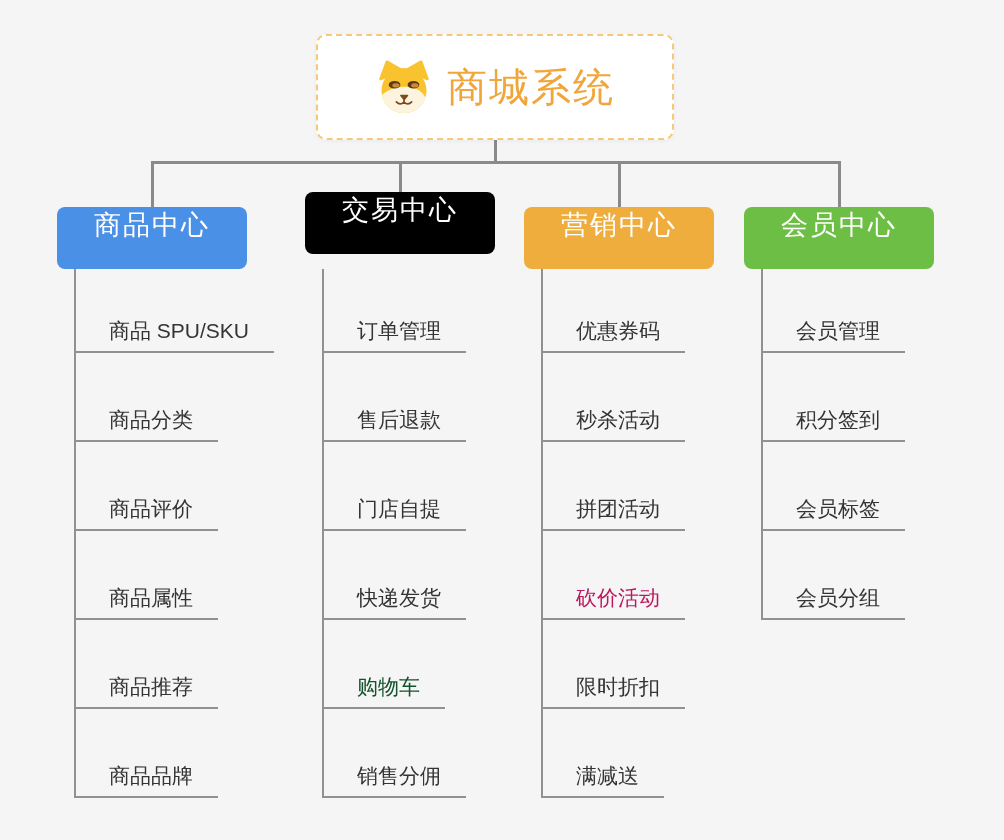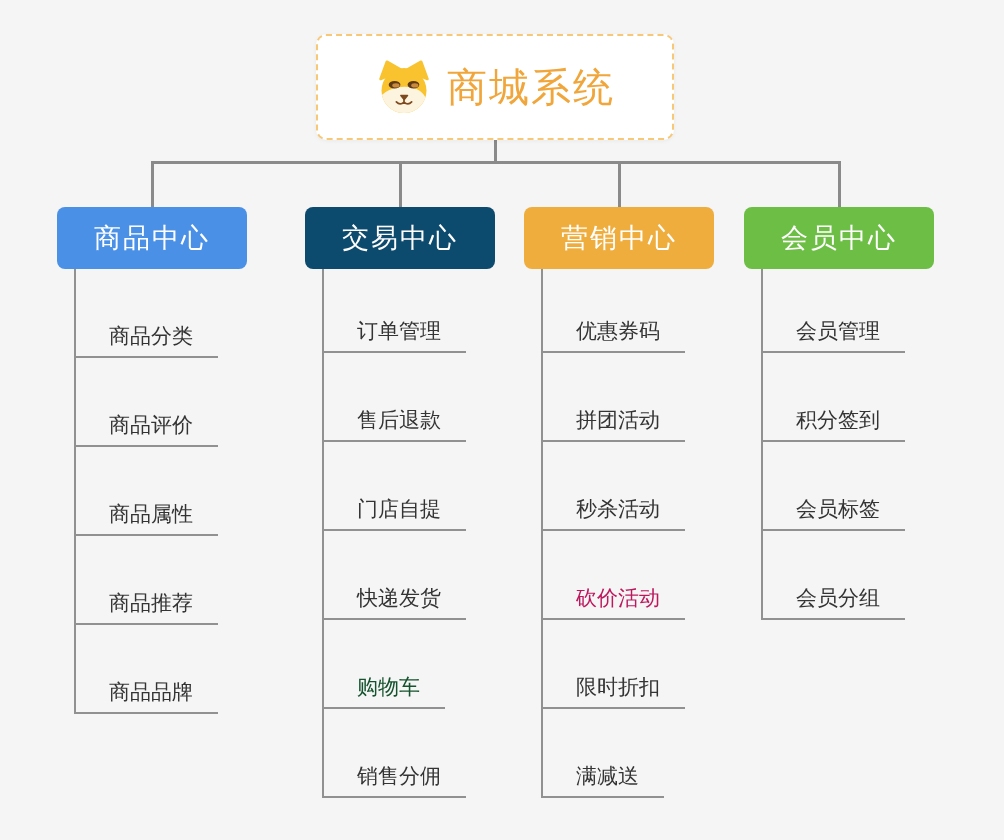--- a/index.html
+++ b/index.html
@@ -45,21 +45,21 @@
     z-index: 1;
   }
 
   
   .branch-box {
     position: absolute;
     width: 190px; height: 62px;
     box-sizing: border-box;
     border-radius: 8px;
     display: flex;
-    align-items: center;
+    align-items: flex-start;
     justify-content: center;
     color: #FFFFFF;
     font-size: 27px;
     letter-spacing: 2px;
     z-index: 2;
   }
 
   
   .col {
     position: absolute;
@@ -114,37 +114,40 @@
       <div class="line" style="left: 150.5px; top: 161px; width: 3px; height: 46px; background: rgb(138, 138, 138);"></div>
       <div class="line" style="left: 398.5px; top: 161px; width: 3px; height: 46px; background: rgb(138, 138, 138);"></div>
       <div class="line" style="left: 617.5px; top: 161px; width: 3px; height: 46px; background: rgb(138, 138, 138);"></div>
       <div class="line" style="left: 837.5px; top: 161px; width: 3px; height: 46px; background: rgb(138, 138, 138);"></div>
     </div>
   <div id="branches">
       <div class="branch-box" style="left: 57px; top: 207px; background: rgb(74, 144, 230);">
         <span>商品中心</span>
       </div>
       <div class="col" style="left: 74px; top: 269px; border-left-color: rgb(145, 145, 145);">
+        <div class="slot" style="height: 84px;">
+          <div class="child" style="border-bottom-color: rgb(145, 145, 145); color: rgb(52, 52, 52);">商品 SPU/SKU</div>
+        </div>
         <div class="slot" style="height: 89px;">
           <div class="child" style="border-bottom-color: rgb(145, 145, 145); color: rgb(52, 52, 52);">商品分类</div>
         </div>
         <div class="slot" style="height: 89px;">
           <div class="child" style="border-bottom-color: rgb(145, 145, 145); color: rgb(52, 52, 52);">商品评价</div>
         </div>
         <div class="slot" style="height: 89px;">
           <div class="child" style="border-bottom-color: rgb(145, 145, 145); color: rgb(52, 52, 52);">商品属性</div>
         </div>
         <div class="slot" style="height: 89px;">
           <div class="child" style="border-bottom-color: rgb(145, 145, 145); color: rgb(52, 52, 52);">商品推荐</div>
         </div>
         <div class="slot" style="height: 89px;">
           <div class="child" style="border-bottom-color: rgb(145, 145, 145); color: rgb(52, 52, 52);">商品品牌</div>
         </div>
       </div>
-      <div class="branch-box" style="left: 305px; top: 207px; background: #0c4a6e;">
+      <div class="branch-box" style="left: 305px; top: 192px; background: #000000;">
         <span>交易中心</span>
       </div>
       <div class="col" style="left: 322px; top: 269px; border-left-color: rgb(145, 145, 145);">
         <div class="slot" style="height: 84px;">
           <div class="child" style="border-bottom-color: rgb(145, 145, 145); color: rgb(52, 52, 52);">订单管理</div>
         </div>
         <div class="slot" style="height: 89px;">
           <div class="child" style="border-bottom-color: rgb(145, 145, 145); color: rgb(52, 52, 52);">售后退款</div>
         </div>
         <div class="slot" style="height: 89px;">
@@ -161,24 +164,24 @@
         </div>
       </div>
       <div class="branch-box" style="left: 524px; top: 207px; background: rgb(239, 173, 61);">
         <span>营销中心</span>
       </div>
       <div class="col" style="left: 541px; top: 269px; border-left-color: rgb(145, 145, 145);">
         <div class="slot" style="height: 84px;">
           <div class="child" style="border-bottom-color: rgb(145, 145, 145); color: rgb(52, 52, 52);">优惠券码</div>
         </div>
         <div class="slot" style="height: 89px;">
+          <div class="child" style="border-bottom-color: rgb(145, 145, 145); color: rgb(52, 52, 52);">秒杀活动</div>
+        </div>
+        <div class="slot" style="height: 89px;">
           <div class="child" style="border-bottom-color: rgb(145, 145, 145); color: rgb(52, 52, 52);">拼团活动</div>
-        </div>
-        <div class="slot" style="height: 89px;">
-          <div class="child" style="border-bottom-color: rgb(145, 145, 145); color: rgb(52, 52, 52);">秒杀活动</div>
         </div>
         <div class="slot" style="height: 89px;">
           <div class="child" style="border-bottom-color: rgb(145, 145, 145); color: #be185d;">砍价活动</div>
         </div>
         <div class="slot" style="height: 89px;">
           <div class="child" style="border-bottom-color: rgb(145, 145, 145); color: rgb(52, 52, 52);">限时折扣</div>
         </div>
         <div class="slot" style="height: 89px;">
           <div class="child" style="border-bottom-color: rgb(145, 145, 145); color: rgb(52, 52, 52);">满减送</div>
         </div>

